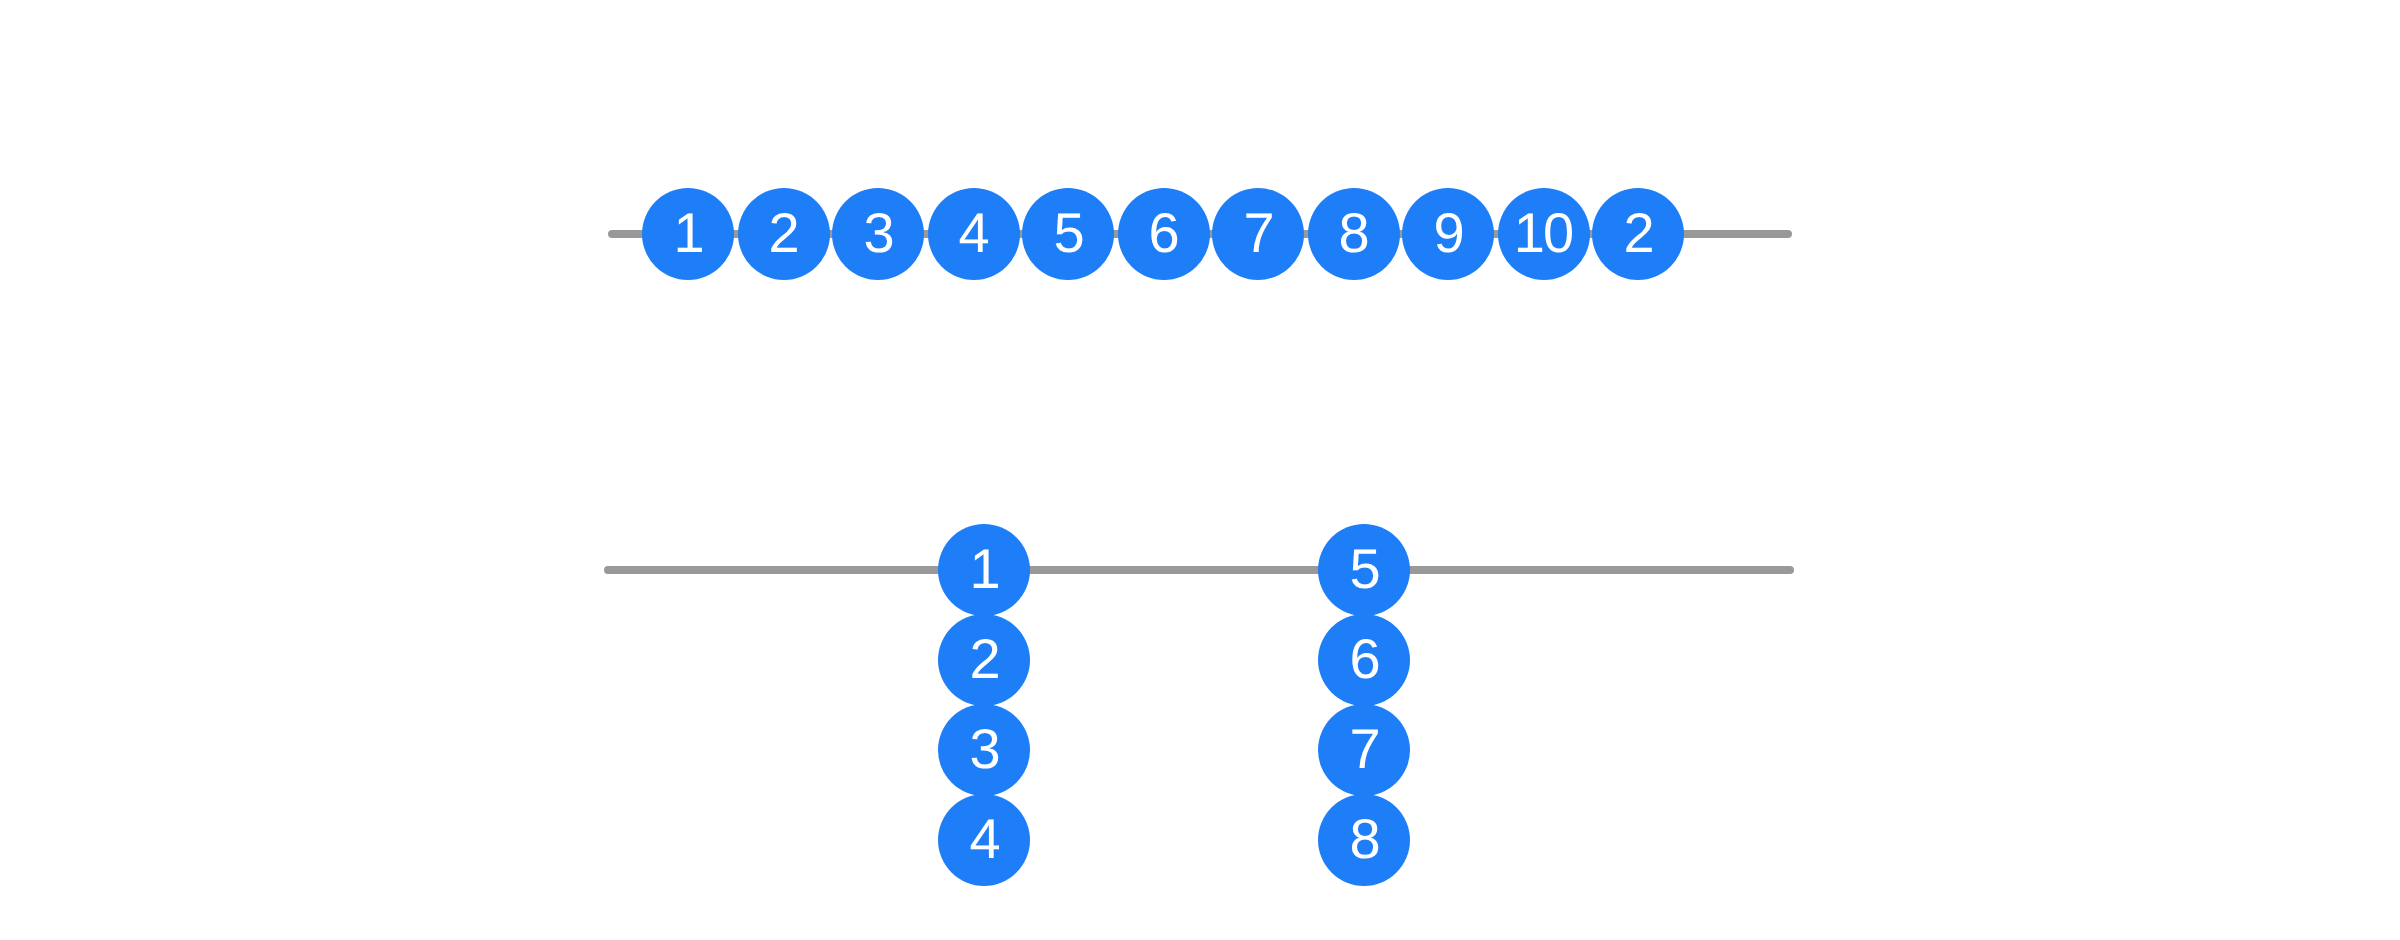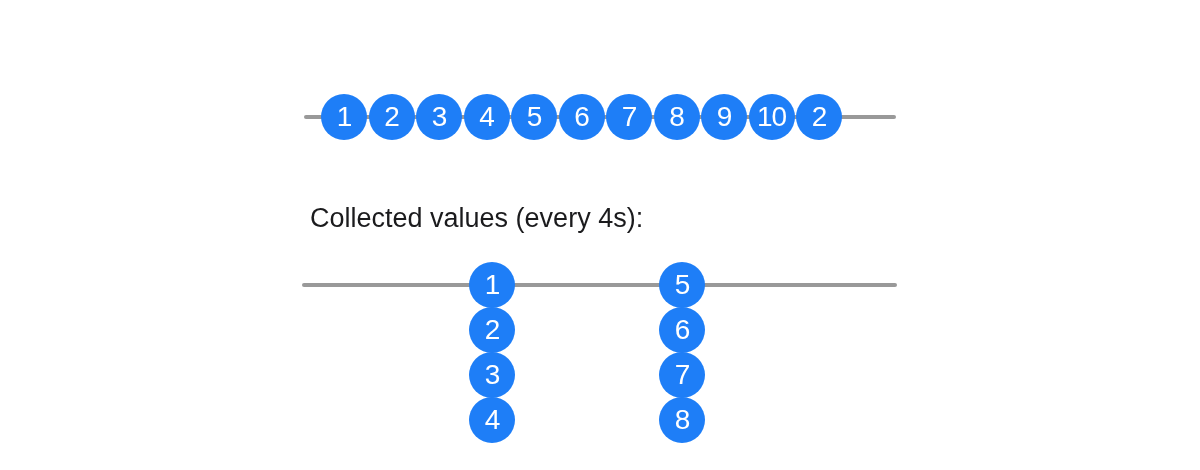--- a/index.html
+++ b/index.html
@@ -98,21 +98,20 @@
     <span class="marble">4</span>
     <span class="marble">5</span>
     <span class="marble">6</span>
     <span class="marble">7</span>
     <span class="marble">8</span>
     <span class="marble">9</span>
     <span class="marble">10</span>
     <span class="marble">2</span>
   </div>
 
-  <div class="section-label label-collected">Collected values (every 4s):</div>
 
   <div class="timeline timeline-collected"></div>
 
   <div class="marble-col col-group-1">
     <span class="marble">1</span>
     <span class="marble">2</span>
     <span class="marble">3</span>
     <span class="marble">4</span>
   </div>
 

